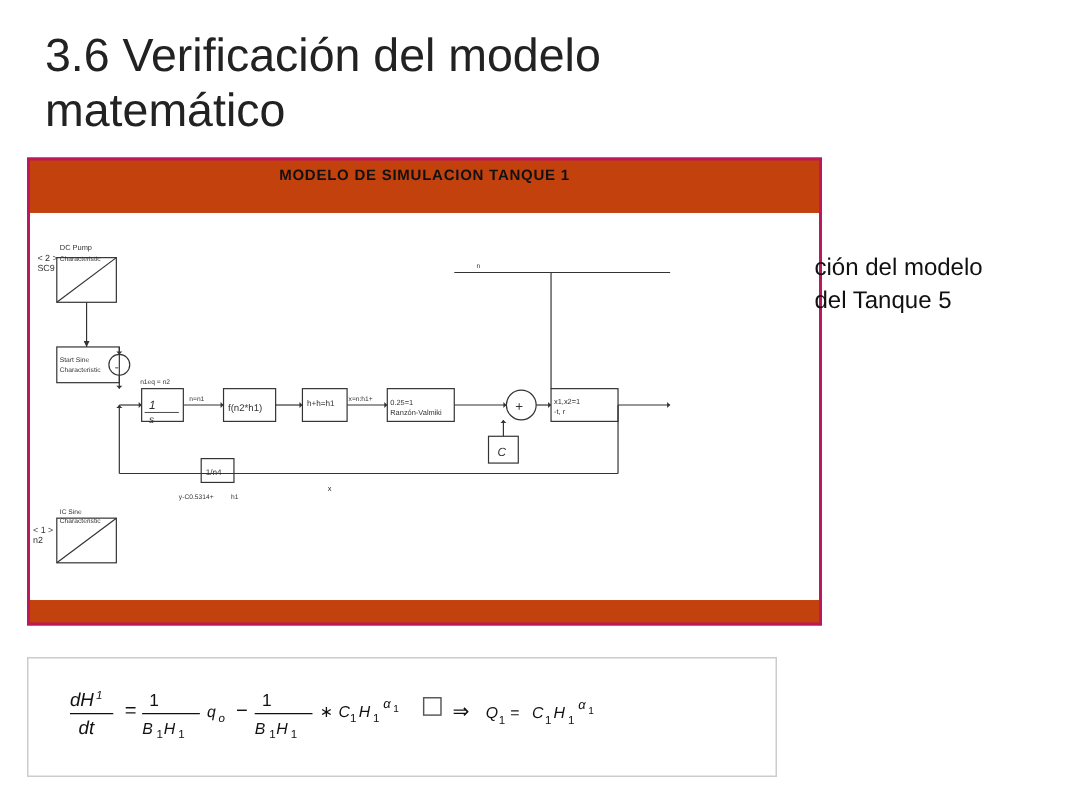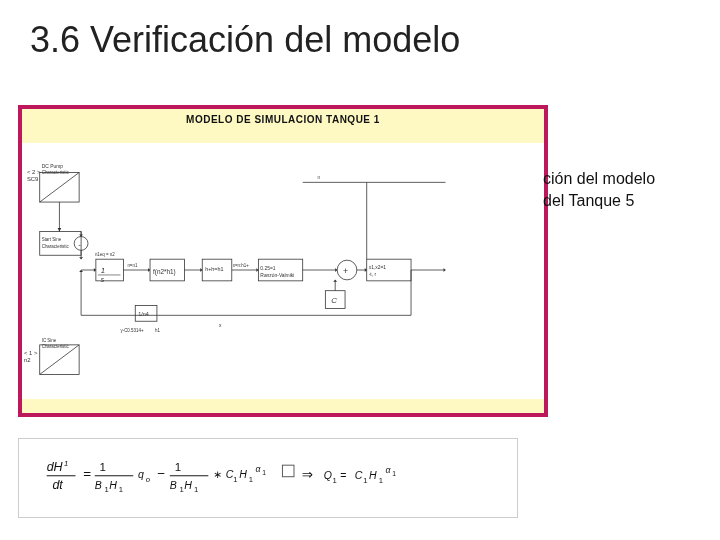--- a/index.html
+++ b/index.html
@@ -9,34 +9,34 @@
       background: #ffffff;
       font-family: Arial, sans-serif;
       overflow: hidden;
       position: relative;
     }
 
     .page-title {
       position: absolute;
       top: 18px;
       left: 30px;
-      font-size: 36px;
+      font-size: 31px;
       font-weight: normal;
       color: #222;
       line-height: 1.2;
     }
 
     .diagram-container {
       position: absolute;
       top: 105px;
       left: 18px;
       width: 530px;
       height: 312px;
-      background: #fef9c3;
-      border: 4px solid #be185d;
+      background: #c2410c;
+      border: 2px solid #be185d;
     }
 
     .diagram-title {
       position: absolute;
       top: 5px;
       left: 0;
       right: 0;
       text-align: center;
       font-size: 10px;
       font-weight: bold;
@@ -80,20 +80,21 @@
       align-items: center;
       justify-content: flex-start;
       padding: 8px 18px;
     }
   </style>
 </head>
 <body>
 
 <div class="page-title">
   <div>3.6 Verificación del modelo</div>
+  <div>matemático</div>
 </div>
 
 <div class="diagram-container">
   <div class="diagram-title">MODELO DE SIMULACION TANQUE 1</div>
   <div class="diagram-content">
     <svg class="diagram-svg" viewBox="0 0 530 260" xmlns="http://www.w3.org/2000/svg">
 
       <rect width="530" height="260" fill="white"></rect>
 
       <g transform="translate(18, 30)">

